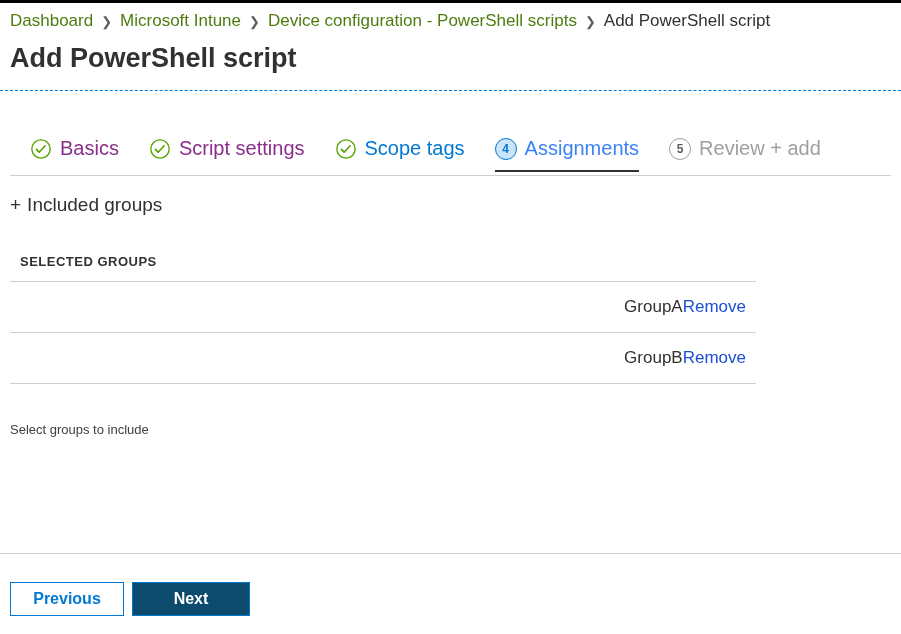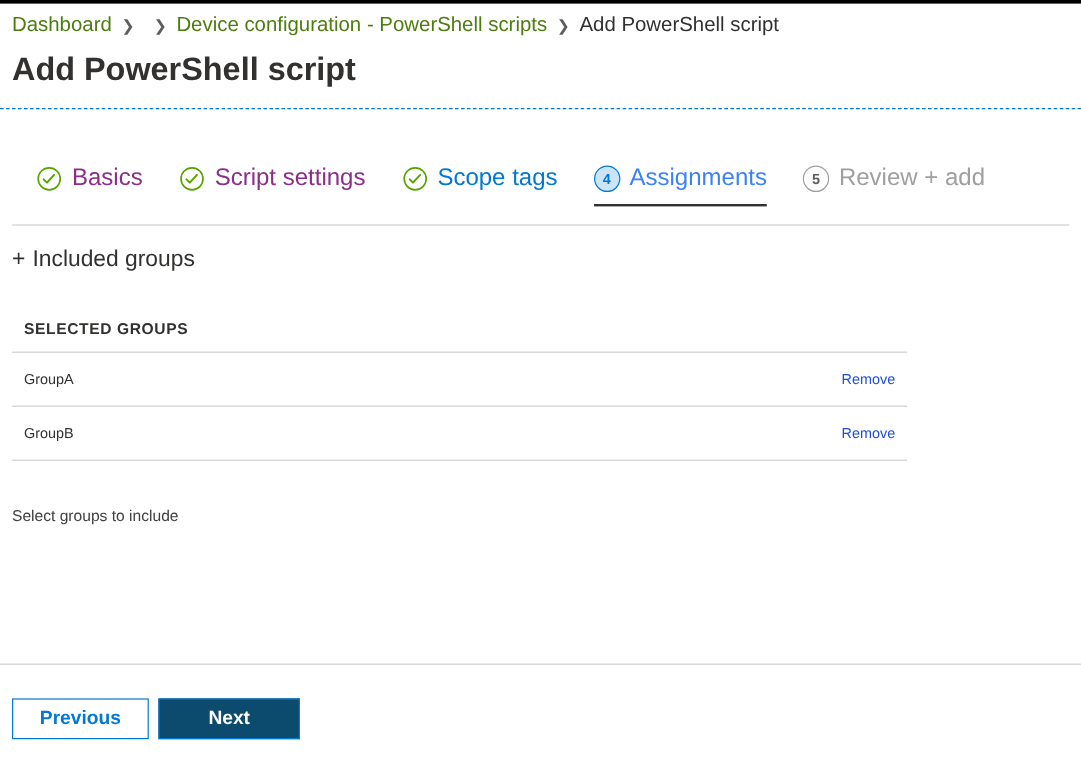--- a/index.html
+++ b/index.html
@@ -41,21 +41,21 @@
       padding: 6px 10px 16px;
     }
     .dash-divider {
       border-top: 1px dashed #0078d4;
       margin: 0;
     }
     .tabs {
       display: flex;
       align-items: center;
       gap: 30px;
-      padding: 46px 20px 16px;
+      padding: 46px 20px 4px;
       border-bottom: 1px solid #cfcfcf;
       margin: 0 10px;
     }
     .tab {
       display: flex;
       align-items: center;
       gap: 8px;
       padding-bottom: 10px;
       font-size: 20px;
       cursor: pointer;
@@ -119,25 +119,25 @@
       letter-spacing: 0.5px;
       padding: 38px 10px 12px;
       text-transform: uppercase;
     }
     .group-table {
       width: 746px;
       border-top: 1px solid #cfcfcf;
     }
     .group-row {
       display: flex;
-      justify-content: space-between;
+      justify-content: flex-end;
       align-items: center;
       padding: 15px 10px;
       border-bottom: 1px solid #cfcfcf;
-      font-size: 12px;
+      font-size: 17px;
     }
     .group-row .group-name {
       color: #323130;
     }
     .group-row .remove {
       color: #1d4ed8;
       cursor: pointer;
     }
     .select-groups-link {
       color: #404040;
@@ -178,20 +178,21 @@
       color: #fff;
       width: 118px;
     }
   </style>
 </head>
 <body>
 
 <div class="breadcrumb">
   <a>Dashboard</a>
   <span class="chevron">❯</span>
+  <a>Microsoft Intune</a>
   <span class="chevron">❯</span>
   <a>Device configuration - PowerShell scripts</a>
   <span class="chevron">❯</span>
   <span class="current">Add PowerShell script</span>
 </div>
 
 <h1 class="page-title">Add PowerShell script</h1>
 
 <div class="dash-divider"></div>
 

